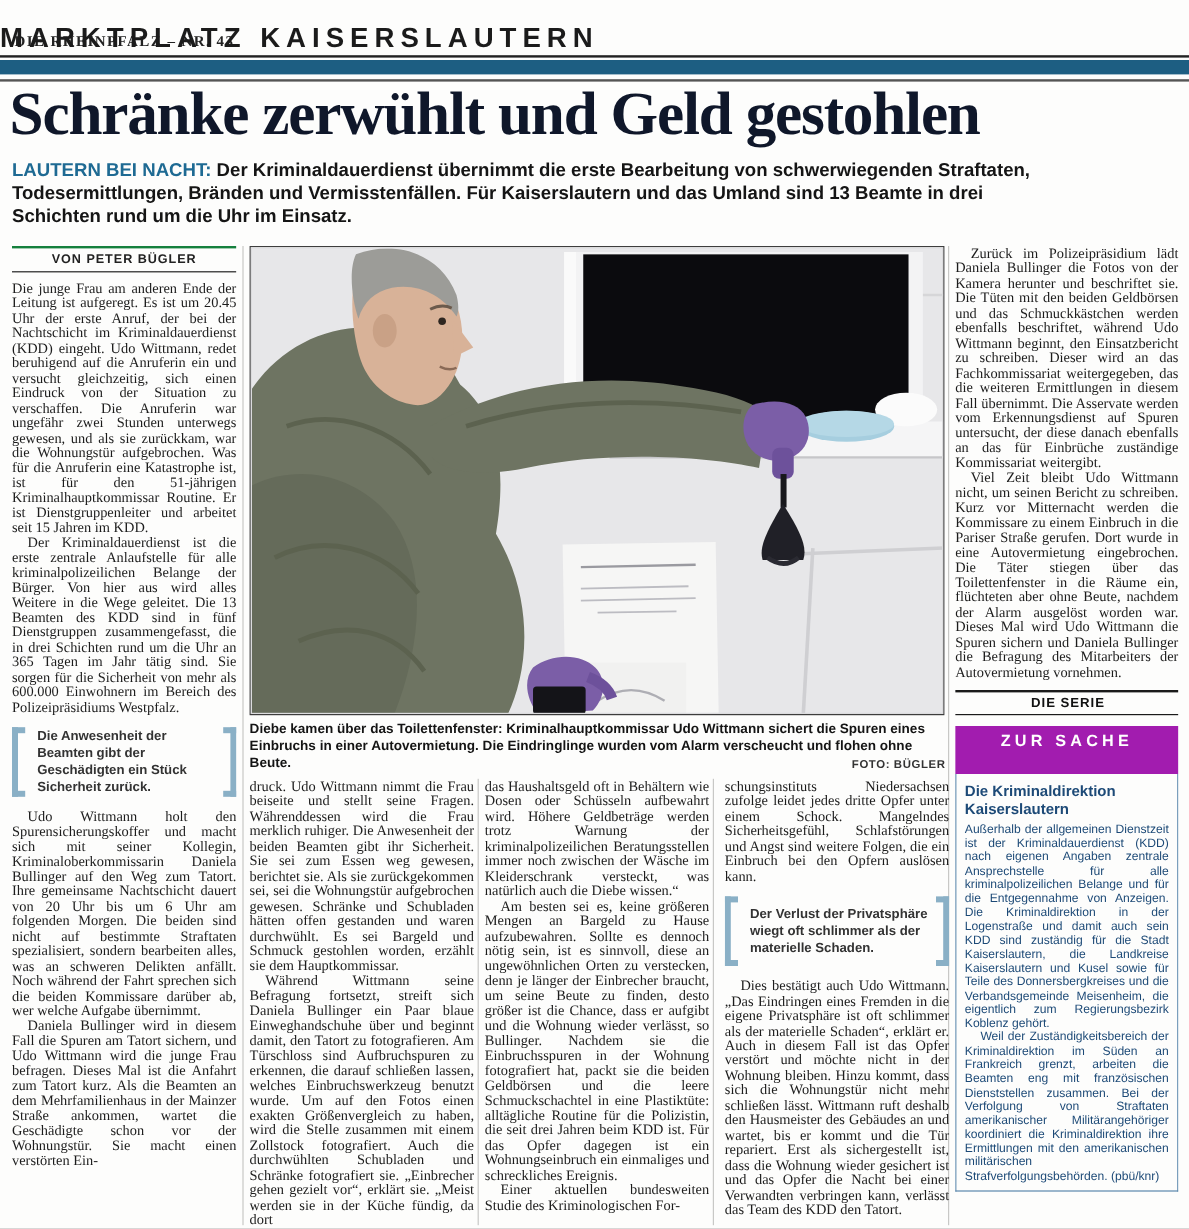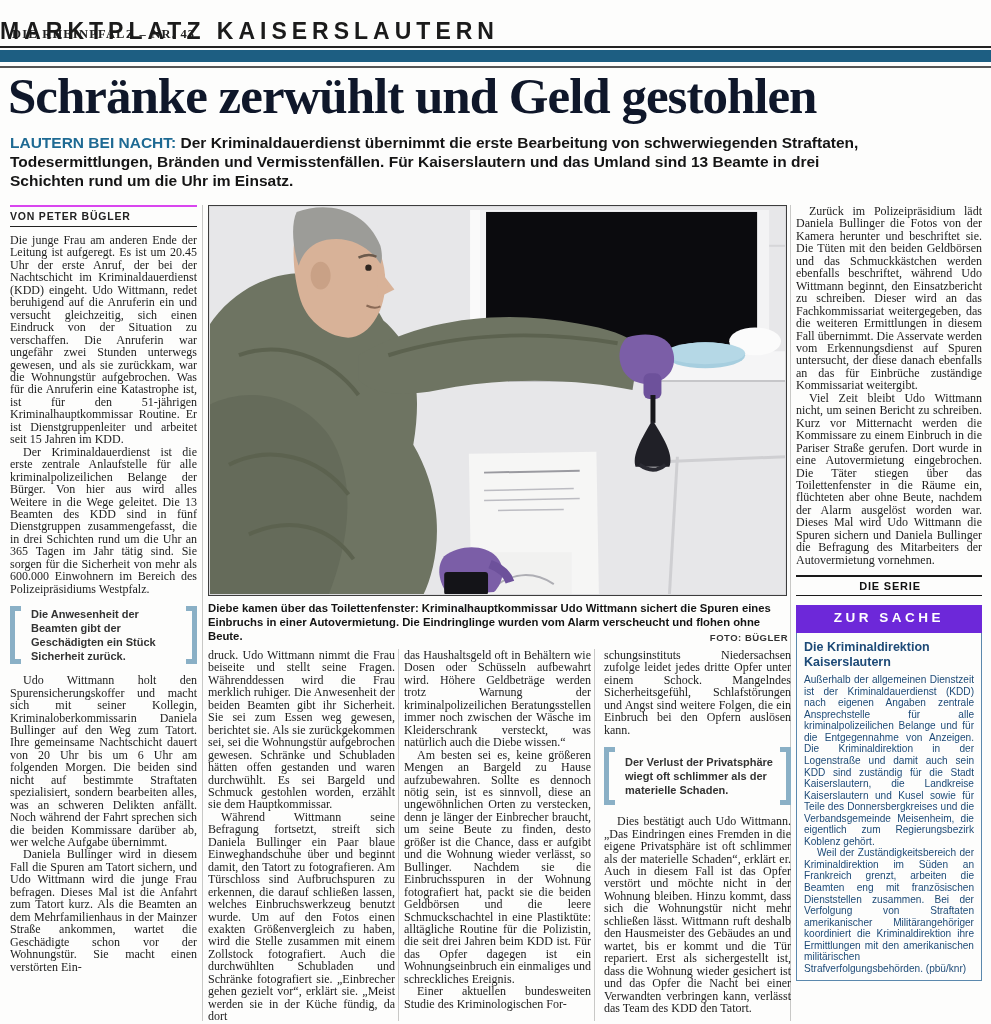--- a/index.html
+++ b/index.html
@@ -44,22 +44,22 @@
   #vr2 { left:398px; top:649px; height:372px; }
   #vr3 { left:594px; top:649px; height:372px; }
   #vr4 { left:790px; top:205px; height:816px; }
   
   .para {
     font-size:12px; line-height:12.45px; text-align:justify;
     color:#1c1c1c; hyphens:auto; overflow-wrap:break-word;
   }
   .ind { text-indent:13px; }
   .byline {
-    border-top:2px solid #d946ef; border-bottom:1px solid #222;
-    padding:3px 0 4px;
+    border-top:2px solid #15803d; border-bottom:1px solid #222;
+    text-align:center; padding:3px 0 4px;
     font:bold 10.5px "Liberation Sans", sans-serif; letter-spacing:0.8px; color:#222;
     margin-bottom:7px;
   }
   
   .pullquote { display:flex; align-items:center; margin:11px 0 10px; }
   .bracket { flex:0 0 11px; height:58px; }
   .bracket.l { border-left:5px solid #8ab0c6; border-top:5px solid #8ab0c6; border-bottom:5px solid #8ab0c6; }
   .bracket.r { border-right:5px solid #8ab0c6; border-top:5px solid #8ab0c6; border-bottom:5px solid #8ab0c6; }
   .pq-text {
     flex:1; padding:0 6px 0 10px;
@@ -86,22 +86,22 @@
     font:bold 11px "Liberation Sans", sans-serif; letter-spacing:0.8px; color:#111;
     padding:3px 0 3px 2px; border-bottom:1px solid #1a1a1a;
   }
   .serie-text {
     padding:5px 2px 2px;
     font:11px/13px "Liberation Sans", sans-serif; color:#2a6d98;
   }
   
   .zursache { margin-top:9px; }
   .zs-header {
-    background:#6d28d9; color:#fff; text-align:center;
-    font:bold 13.5px "Liberation Sans", sans-serif; letter-spacing:3.5px; padding:5px 0 8px;
+    background:#a21caf; color:#fff; text-align:center;
+    font:bold 13.5px "Liberation Sans", sans-serif; letter-spacing:3.5px; padding:5px 0 20px;
   }
   .zs-box { border:1px solid #5b88ad; border-top:none; padding:7px 7px 6px; color:#1d4a77; }
   .zs-title { font:bold 12.5px/14.5px "Liberation Sans", sans-serif; margin-bottom:5px; color:#1d4a77; }
   .zs-p {
     font-family:"Liberation Sans", sans-serif;
     font-size:10.1px; line-height:11.55px; text-align:justify; hyphens:auto;
   }
 </style>
 </head>
 <body>

